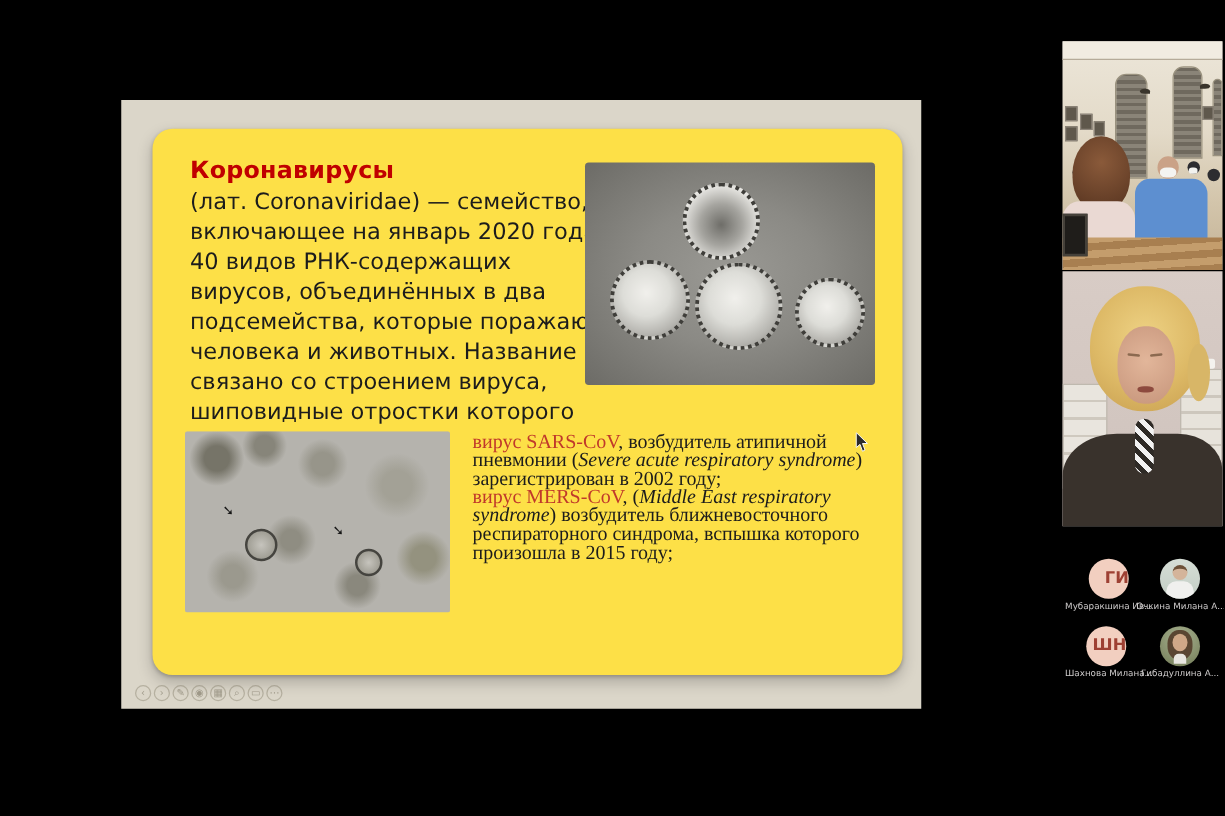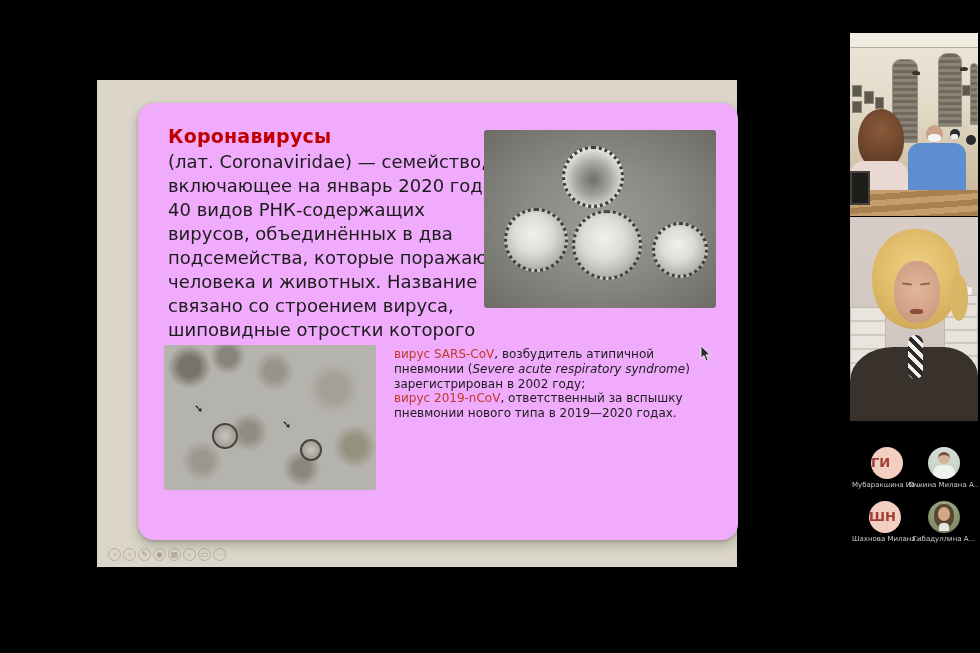--- a/index.html
+++ b/index.html
@@ -4,22 +4,22 @@
 <style>
   * { margin:0; padding:0; box-sizing:border-box; }
   html,body { width:980px; height:653px; background:#000; overflow:hidden;
               font-family:"DejaVu Sans","Liberation Sans",sans-serif; }
   .stage { position:relative; width:980px; height:653px; background:#000; }
 
   
   .share-area { position:absolute; left:97px; top:80px; width:640px; height:487px;
                 background:#dbd6c9; }
   .slide-card { position:absolute; left:25px; top:23px; width:600px; height:437px;
-                background:#f0abfc; border-radius:16px;
-                box-shadow:0 5px 12px rgba(0,0,0,0.22), 0 1px 3px rgba(0,0,0,0.18);margin-left:16px; }
+                background:#fde047; border-radius:16px;
+                box-shadow:0 5px 12px rgba(0,0,0,0.22), 0 1px 3px rgba(0,0,0,0.18); }
 
   .slide-title { position:absolute; left:30px; top:22px; font-size:19px; font-weight:bold;
                  color:#c00000; letter-spacing:0.2px; }
   .slide-body  { position:absolute; left:30px; top:47px; width:330px; font-size:18px;
                  line-height:24px; color:#1c1c1c; }
 
   
   .em1 { position:absolute; left:346px; top:27px; width:232px; height:178px; overflow:hidden;
          border-radius:3px;
          background:radial-gradient(ellipse at 50% 50%, #9a9994 0%, #8b8a85 45%, #6c6b66 100%); }
@@ -46,22 +46,22 @@
            #b5b3ad; }
   .ring { position:absolute; border-radius:50%; border:2px solid #45443f;
           background:radial-gradient(circle, #c6c4bd 0%, #9b998f 80%); }
   .r1 { left:48px; top:78px; width:26px; height:26px; }
   .r2 { left:136px; top:94px; width:22px; height:22px; }
   .em2-arrow { position:absolute; font-size:11px; color:#151515; line-height:11px; }
   .a1 { left:30px; top:58px; }
   .a2 { left:118px; top:74px; }
 
   
-  .virus-text { position:absolute; left:256px; top:244px; width:318px; font-size:12px;
-                line-height:14.8px; color:#1c1c1c; }
+  .virus-text { position:absolute; left:256px; top:244px; width:318px; font-size:16px;
+                line-height:14.8px; color:#1c1c1c;font-family:Liberation Serif, serif; }
   .virus-text .red { color:#c0392b; }
   .virus-text i { font-style:italic; }
 
   
   .cursor { position:absolute; left:562px; top:243px; width:12px; height:16px; }
 
   
   .ppt-toolbar { position:absolute; left:11px; top:468px; display:flex; gap:2px; }
   .ppt-btn { width:13px; height:13px; border-radius:50%; border:1px solid rgba(95,88,66,0.30);
              color:rgba(95,88,66,0.48); font-size:8px; line-height:11px; text-align:center;
@@ -135,21 +135,21 @@
                 background:#39322c; border-radius:34% 28% 0 0 / 46% 40% 0 0; }
   .spk-scarf { position:absolute; left:58px; top:118px; width:15px; height:44px;
                background:repeating-linear-gradient(45deg,#f2f2f2 0 4px,#2e2a26 4px 8px);
                border-radius:8px; }
 
   
   .p-grid { position:absolute; left:0; top:441px; width:132px; height:112px; }
   .p-tile { position:absolute; cursor:pointer; }
   .avatar-circle { width:32px; height:32px; border-radius:50%; background:#f2cfc0;
                    color:#9e4033; font-size:13px; font-weight:bold; line-height:32px;
-                   text-align:left; overflow:hidden; position:relative; }
+                   text-align:right; overflow:hidden; position:relative; }
   .avatar-photo { background:linear-gradient(180deg,#d6ded6 0%,#c2cdc4 100%); }
   .ph-head { position:absolute; left:10px; top:5px; width:12px; height:12px;
              border-radius:50%; background:#d4b49a; border-top:3px solid #6d5138; }
   .ph-shirt { position:absolute; left:5px; top:18px; width:22px; height:14px;
               background:#f0f0ee; border-radius:8px 8px 0 0; }
   .avatar-photo2 { background:radial-gradient(circle at 50% 30%, #a8b291 0%, #717a55 100%); }
   .ph2-hair { position:absolute; left:6px; top:3px; width:20px; height:24px;
               background:#5a4632; border-radius:45%; }
   .ph2-face { position:absolute; left:10px; top:6px; width:12px; height:14px;
               background:#d0a888; border-radius:50%; }
@@ -182,21 +182,21 @@
 
       <div class="em2">
         <div class="ring r1"></div>
         <div class="ring r2"></div>
         <span class="em2-arrow a1">➘</span>
         <span class="em2-arrow a2">➘</span>
       </div>
 
       <div class="virus-text">
         <div class="virus-item"><span class="red">вирус SARS-CoV</span><span>, возбудитель атипичной пневмонии (</span><i>Severe acute respiratory syndrome</i><span>) зарегистрирован в 2002 году;</span></div>
-        <div class="virus-item"><span class="red">вирус 2019-nCoV</span><span>, ответственный за вспышку пневмонии нового типа в 2019—2020 годах.</span></div>
+        <div class="virus-item"><span class="red">вирус MERS-CoV</span><span>, (</span><i>Middle East respiratory syndrome</i><span>) возбудитель ближневосточного респираторного синдрома, вспышка которого произошла в 2015 году;</span></div>
       </div>
 
       <div class="cursor">
         <svg width="12" height="16" viewBox="0 0 12 16">
           <polygon points="1,0 1,12 4,9.5 6,15 8,14 6,8.8 10,8.8" fill="#2b2b2b" stroke="#f5f5f5" stroke-width="0.8"></polygon>
         </svg>
       </div>
     </div>
 
     <div class="ppt-toolbar">

